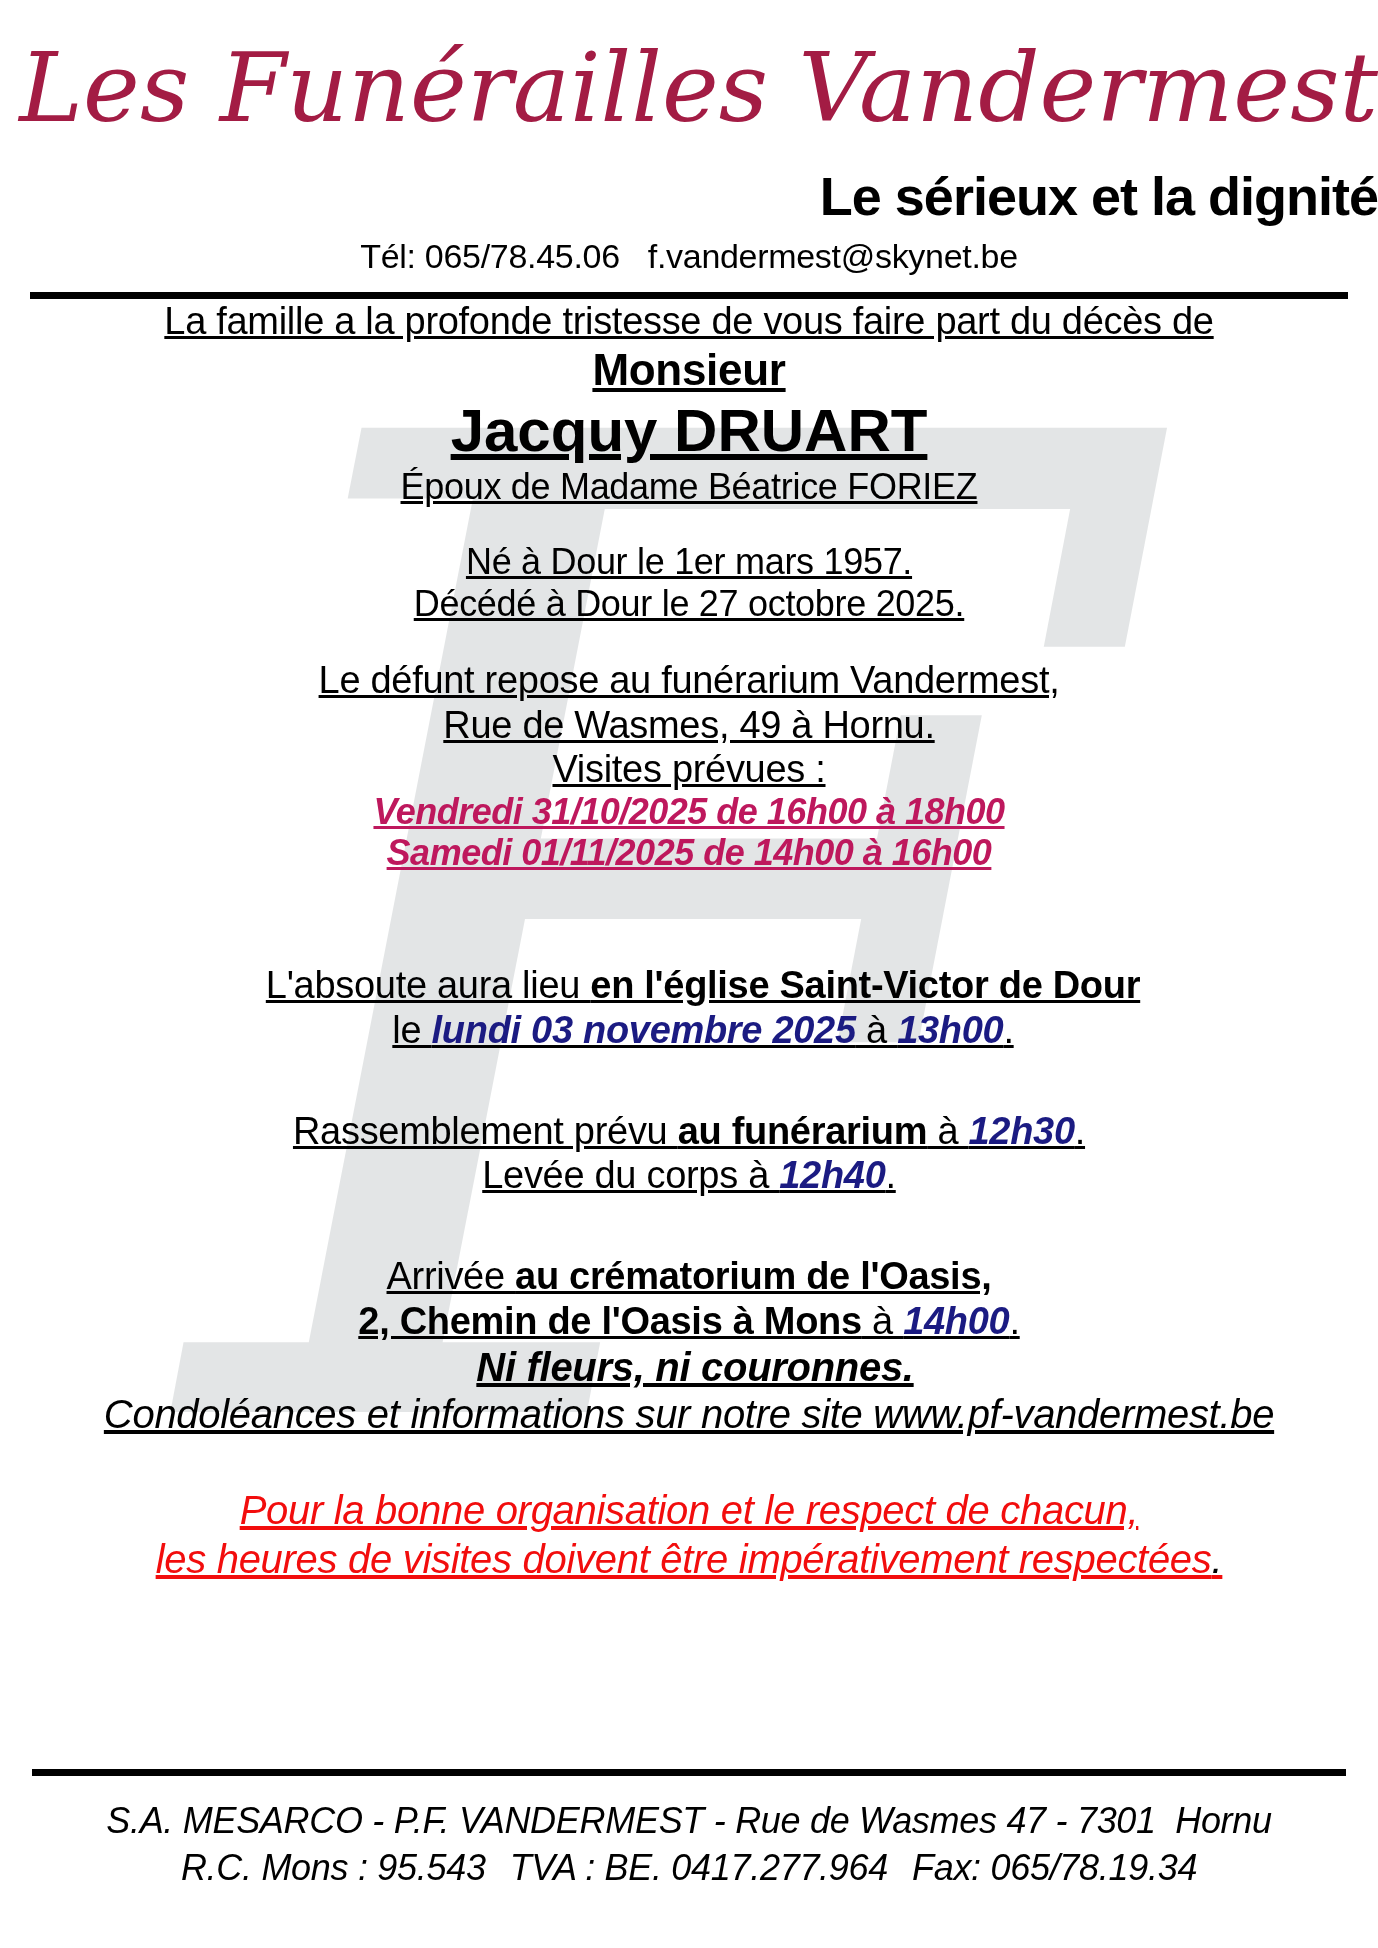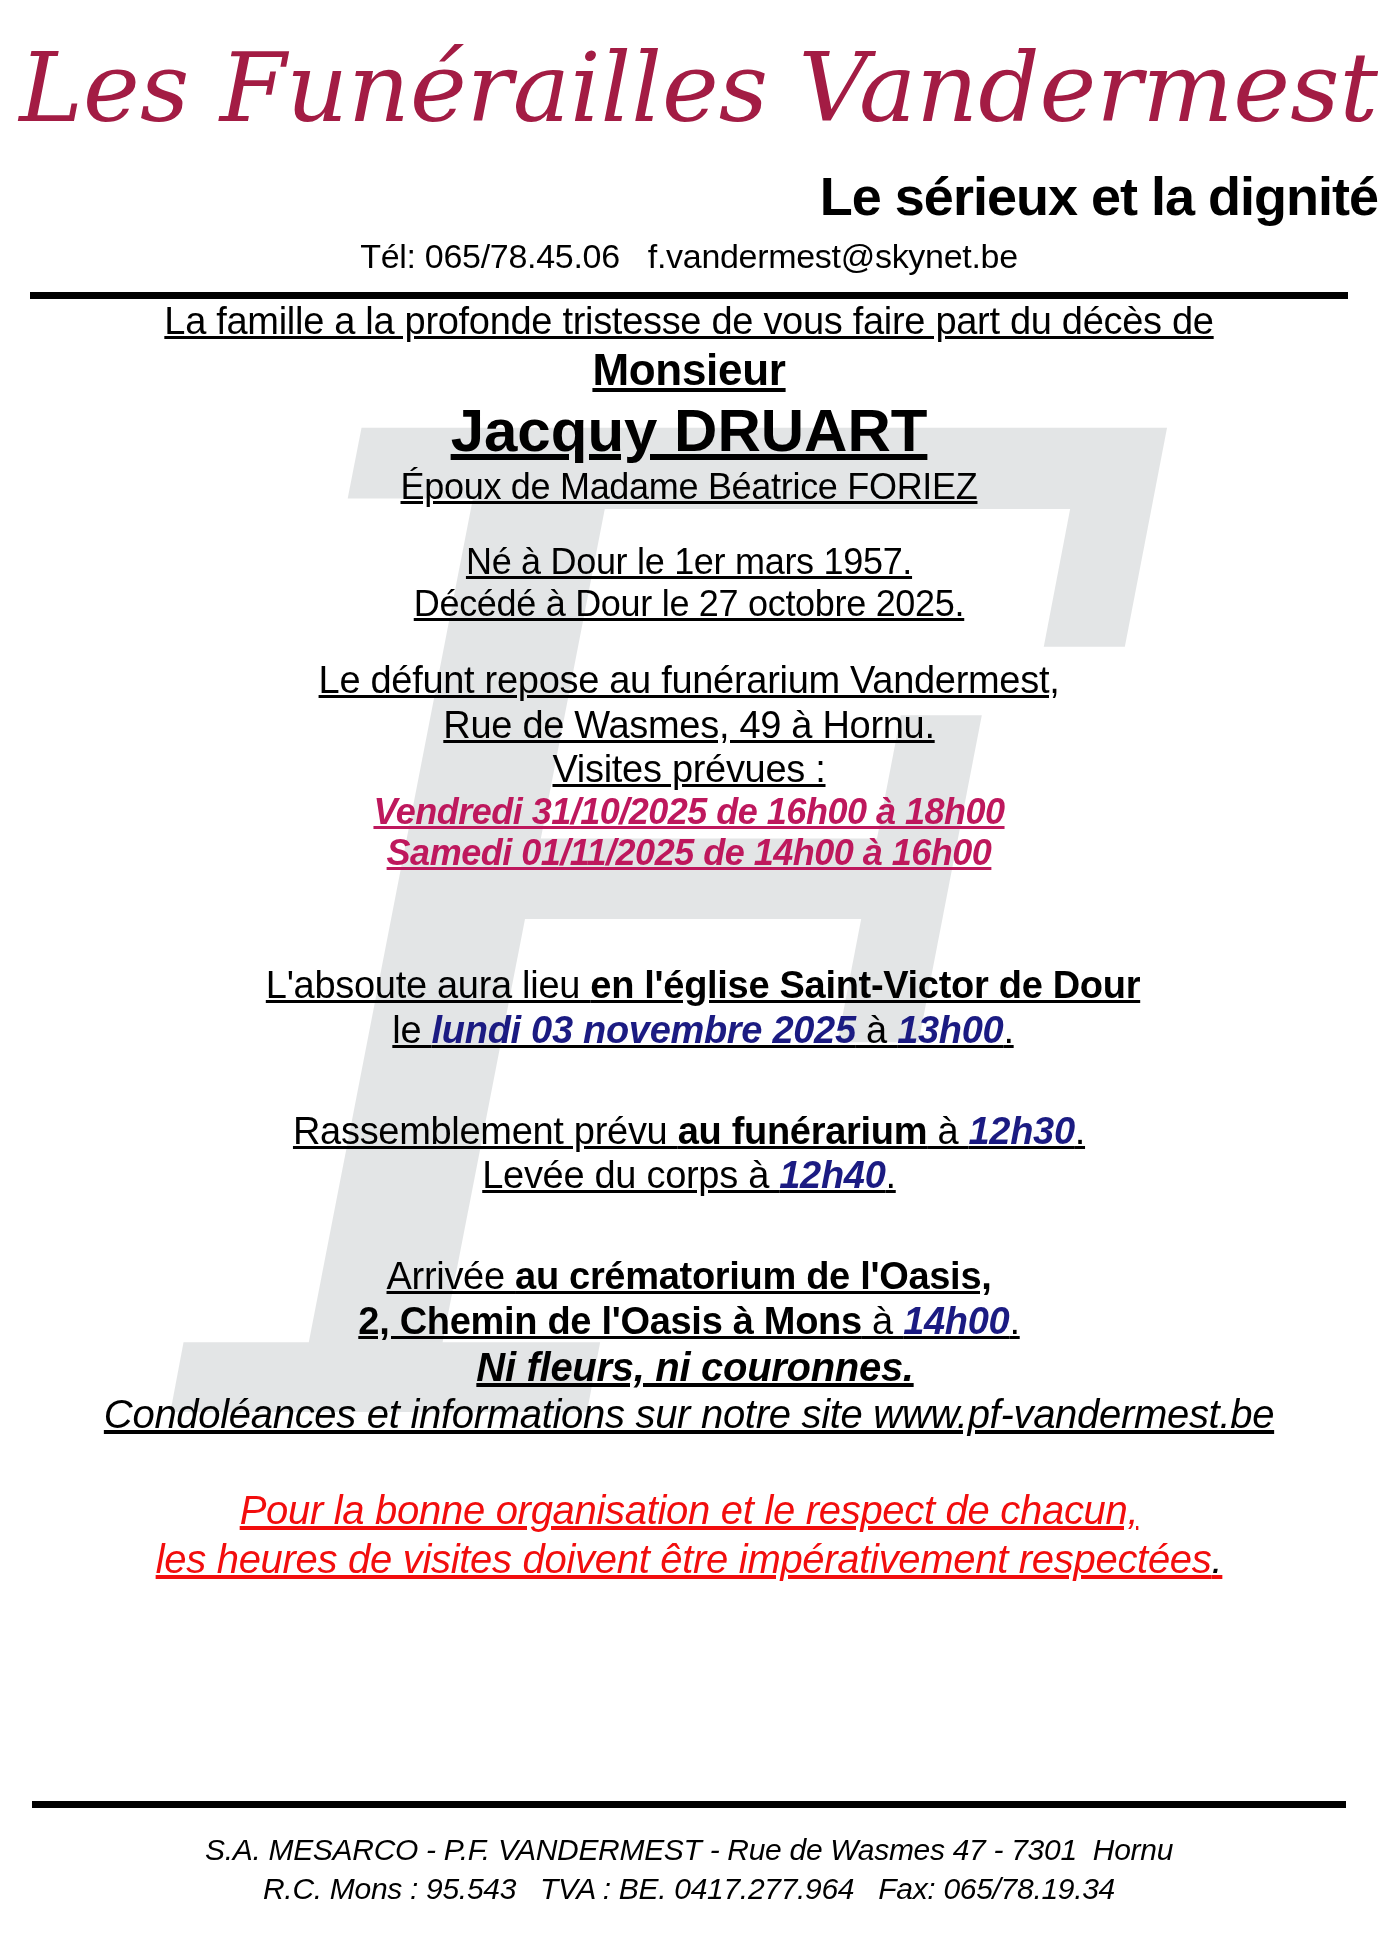--- a/index.html
+++ b/index.html
@@ -79,23 +79,23 @@
   .condolences{margin-top:44px;font-size:40px;font-style:italic;}
   .notice{
     margin-top:48px;
     font-size:40px;font-style:italic;
     color:#F20D0D;line-height:1.22;
   }
   .notice .black-dot{color:#000;}
   
   .footer{
     position:absolute;z-index:2;
-    left:0;right:0;bottom:40px;
+    left:0;right:0;bottom:56px;
     text-align:center;
-    font-size:30px;
+    font-size:36px;
     font-style:italic;
     line-height:1.3;
   }
   .footer .rule{margin:0 32px 22px;}
   .footer-line2{display:flex;justify-content:center;gap:24px;}
 </style>
 </head>
 <body>
 
 <div class="page">

